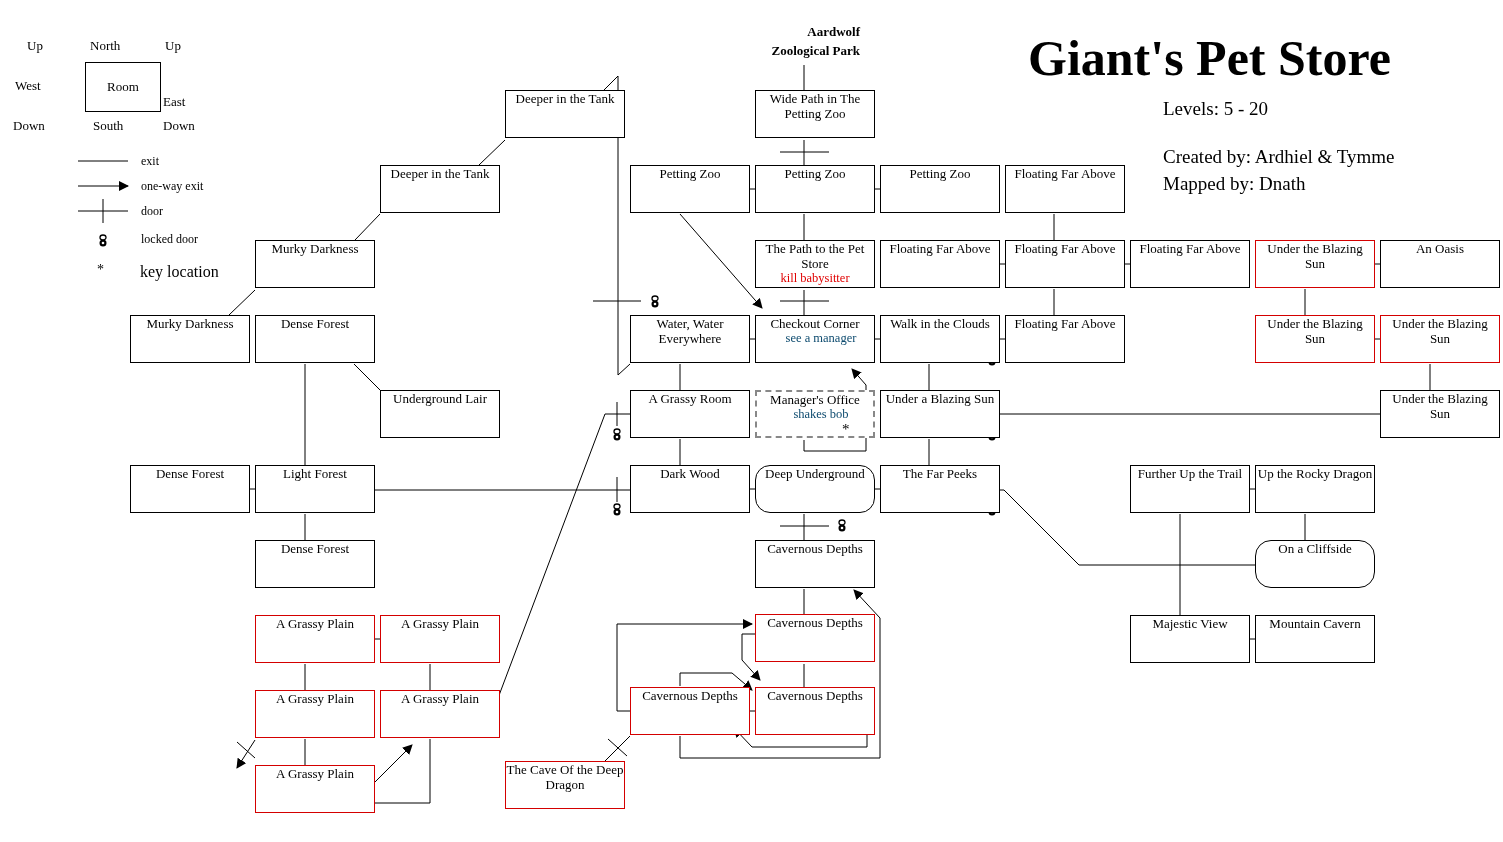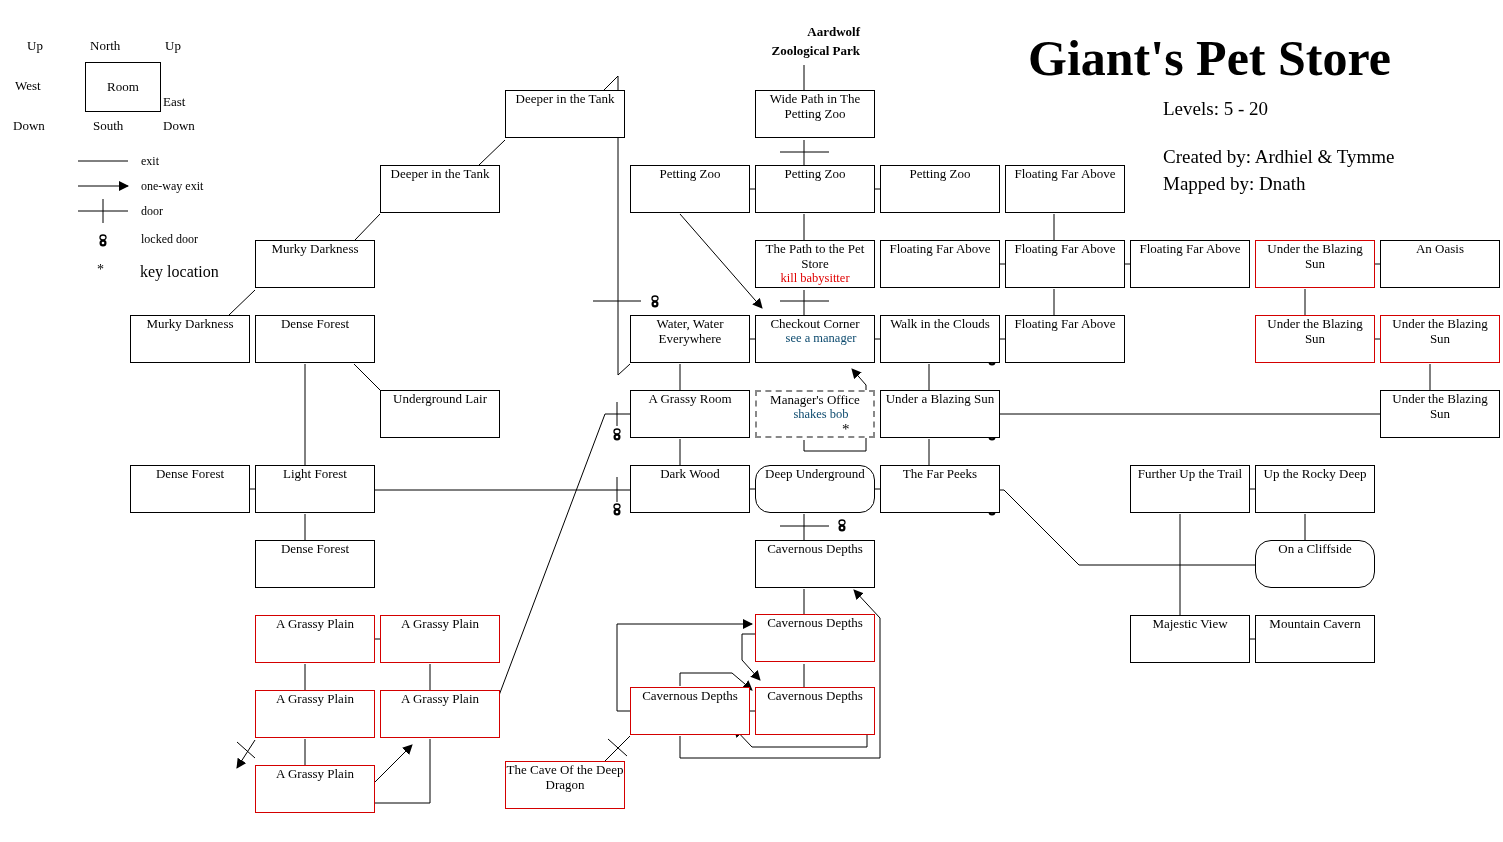--- a/index.html
+++ b/index.html
@@ -321,21 +321,21 @@
     <span>Under the Blazing Sun</span>
   </div>
 <div class="room" style="left:1380px;top:390px;">
     <span>Under the Blazing Sun</span>
   </div>
 
 <div class="room" style="left:1130px;top:465px;">
     <span>Further Up the Trail</span>
   </div>
 <div class="room" style="left:1255px;top:465px;">
-    <span>Up the Rocky Deep</span>
+    <span>Up the Rocky Dragon</span>
   </div>
 <div class="room" style="left:1255px;top:540px;border-radius:16px;">
     <span>On a Cliffside</span>
   </div>
 <div class="room" style="left:1130px;top:615px;">
     <span>Majestic View</span>
   </div>
 <div class="room" style="left:1255px;top:615px;">
     <span>Mountain Cavern</span>
   </div>

